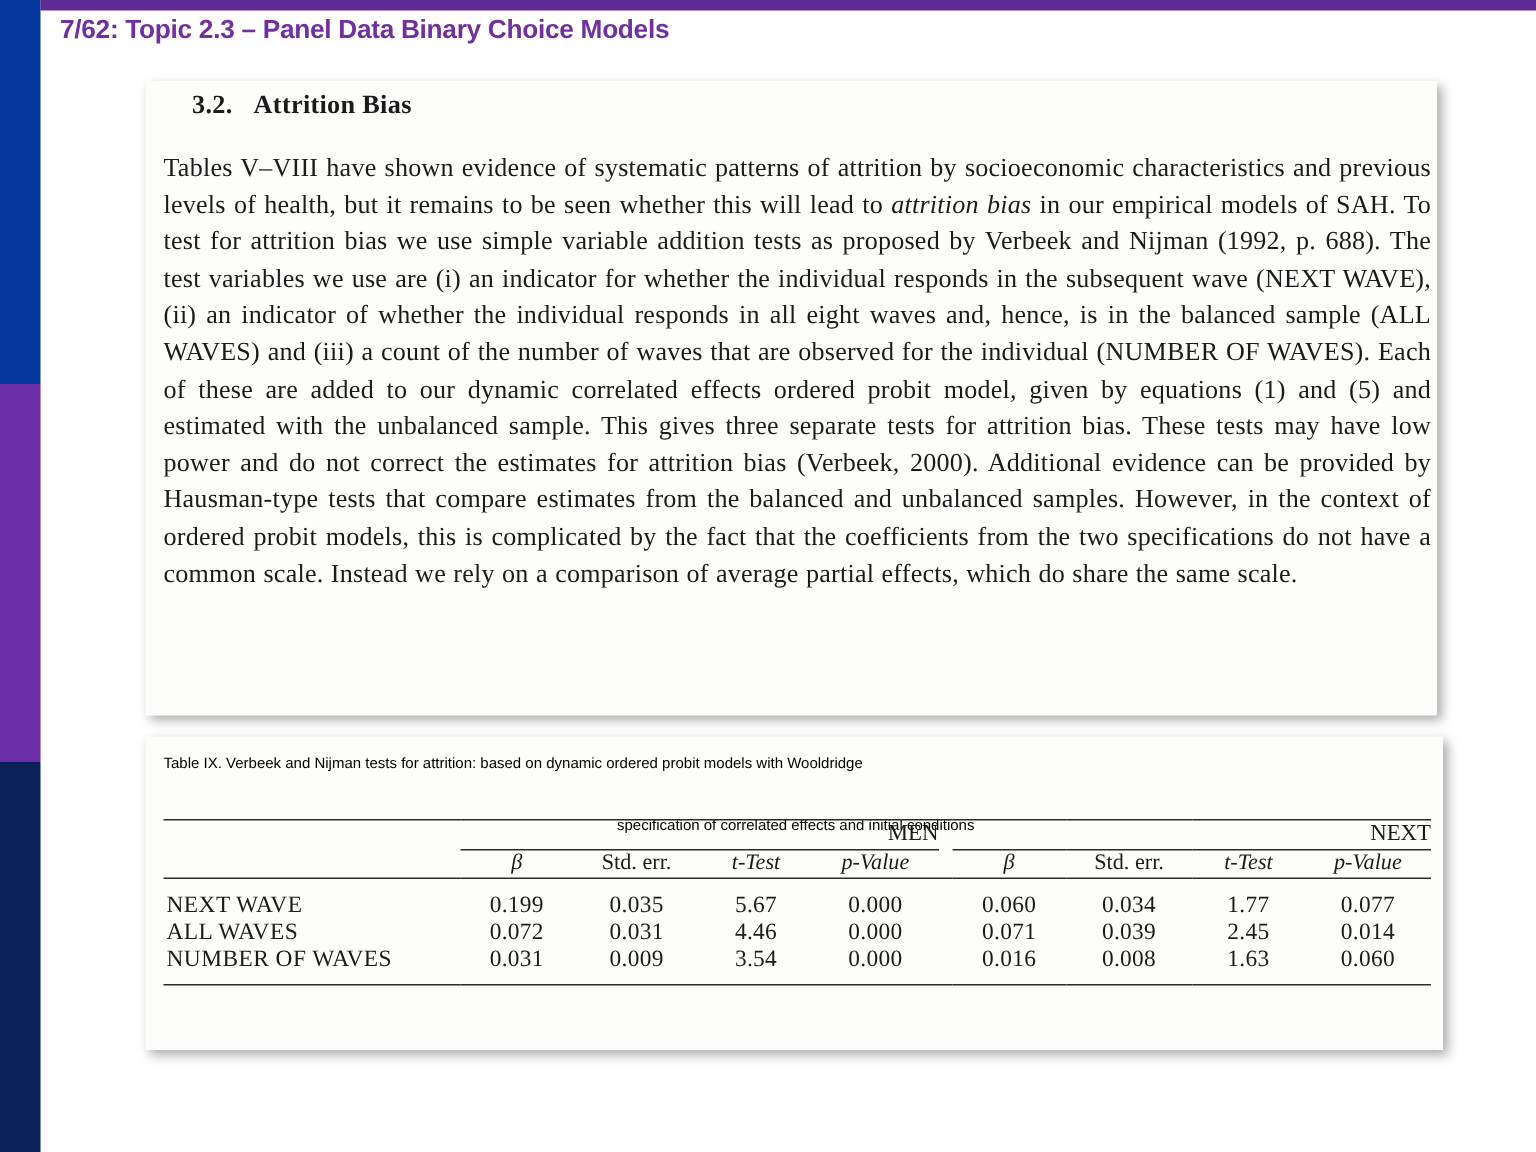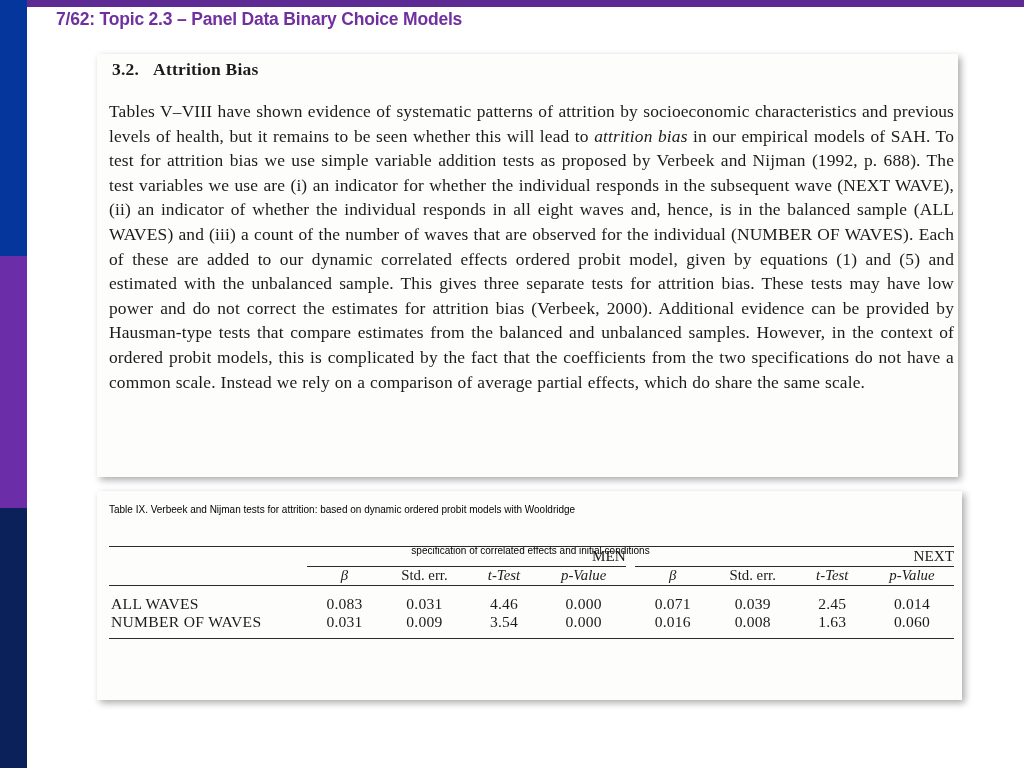--- a/index.html
+++ b/index.html
@@ -28,21 +28,21 @@
     position: absolute;
     left: 0;
     width: 27px;
   }
   .band-blue  { top: 0;     height: 256px; background: #05369C; }
   .band-purp  { top: 256px; height: 252px; background: #6B2EA8; }
   .band-navy  { top: 508px; height: 260px; background: #0A2259; }
 
   .slide-title {
     position: absolute;
-    left: 56px;
+    left: 40px;
     top: 9px;
     font-size: 17.5px;
     font-weight: bold;
     color: #7030A0;
     letter-spacing: -0.2px;
     white-space: nowrap;
   }
 
   
   .scan {
@@ -74,21 +74,21 @@
   }
 
   .sec-head {
     position: absolute;
     left: 15px;
     top: 5px;
     font-size: 17.5px;
     font-weight: bold;
     letter-spacing: 0.2px;
   }
-  .sec-head .num { margin-right: 14px; }
+  .sec-head .num { margin-right: 14px; margin-left: 16px; }
 
   .para {
     position: absolute;
     left: 12px;
     top: 45px;
     width: 845px;
     font-size: 17.4px;
     line-height: 24.6px;
     text-align: justify;
     text-justify: inter-word;
@@ -230,24 +230,36 @@
       <td>p-Value</td>
     </tr>
 
     <tr class="rule-thin">
           <td colspan="10"></td>
         </tr>
     <tr class="spacer-row">
           <td colspan="10"></td>
         </tr>
 
+    <tr class="data-row">
+      <td class="lbl">NEXT WAVE</td>
+      <td>0.199</td>
+      <td>0.035</td>
+      <td>5.67</td>
+      <td>0.000</td>
+      <td></td>
+      <td>0.060</td>
+      <td>0.034</td>
+      <td>1.77</td>
+      <td>0.077</td>
+    </tr>
 
     <tr class="data-row">
       <td class="lbl">ALL WAVES</td>
-      <td>0.083</td>
+      <td>0.072</td>
       <td>0.031</td>
       <td>4.46</td>
       <td>0.000</td>
       <td></td>
       <td>0.071</td>
       <td>0.039</td>
       <td>2.45</td>
       <td>0.014</td>
     </tr>
 

